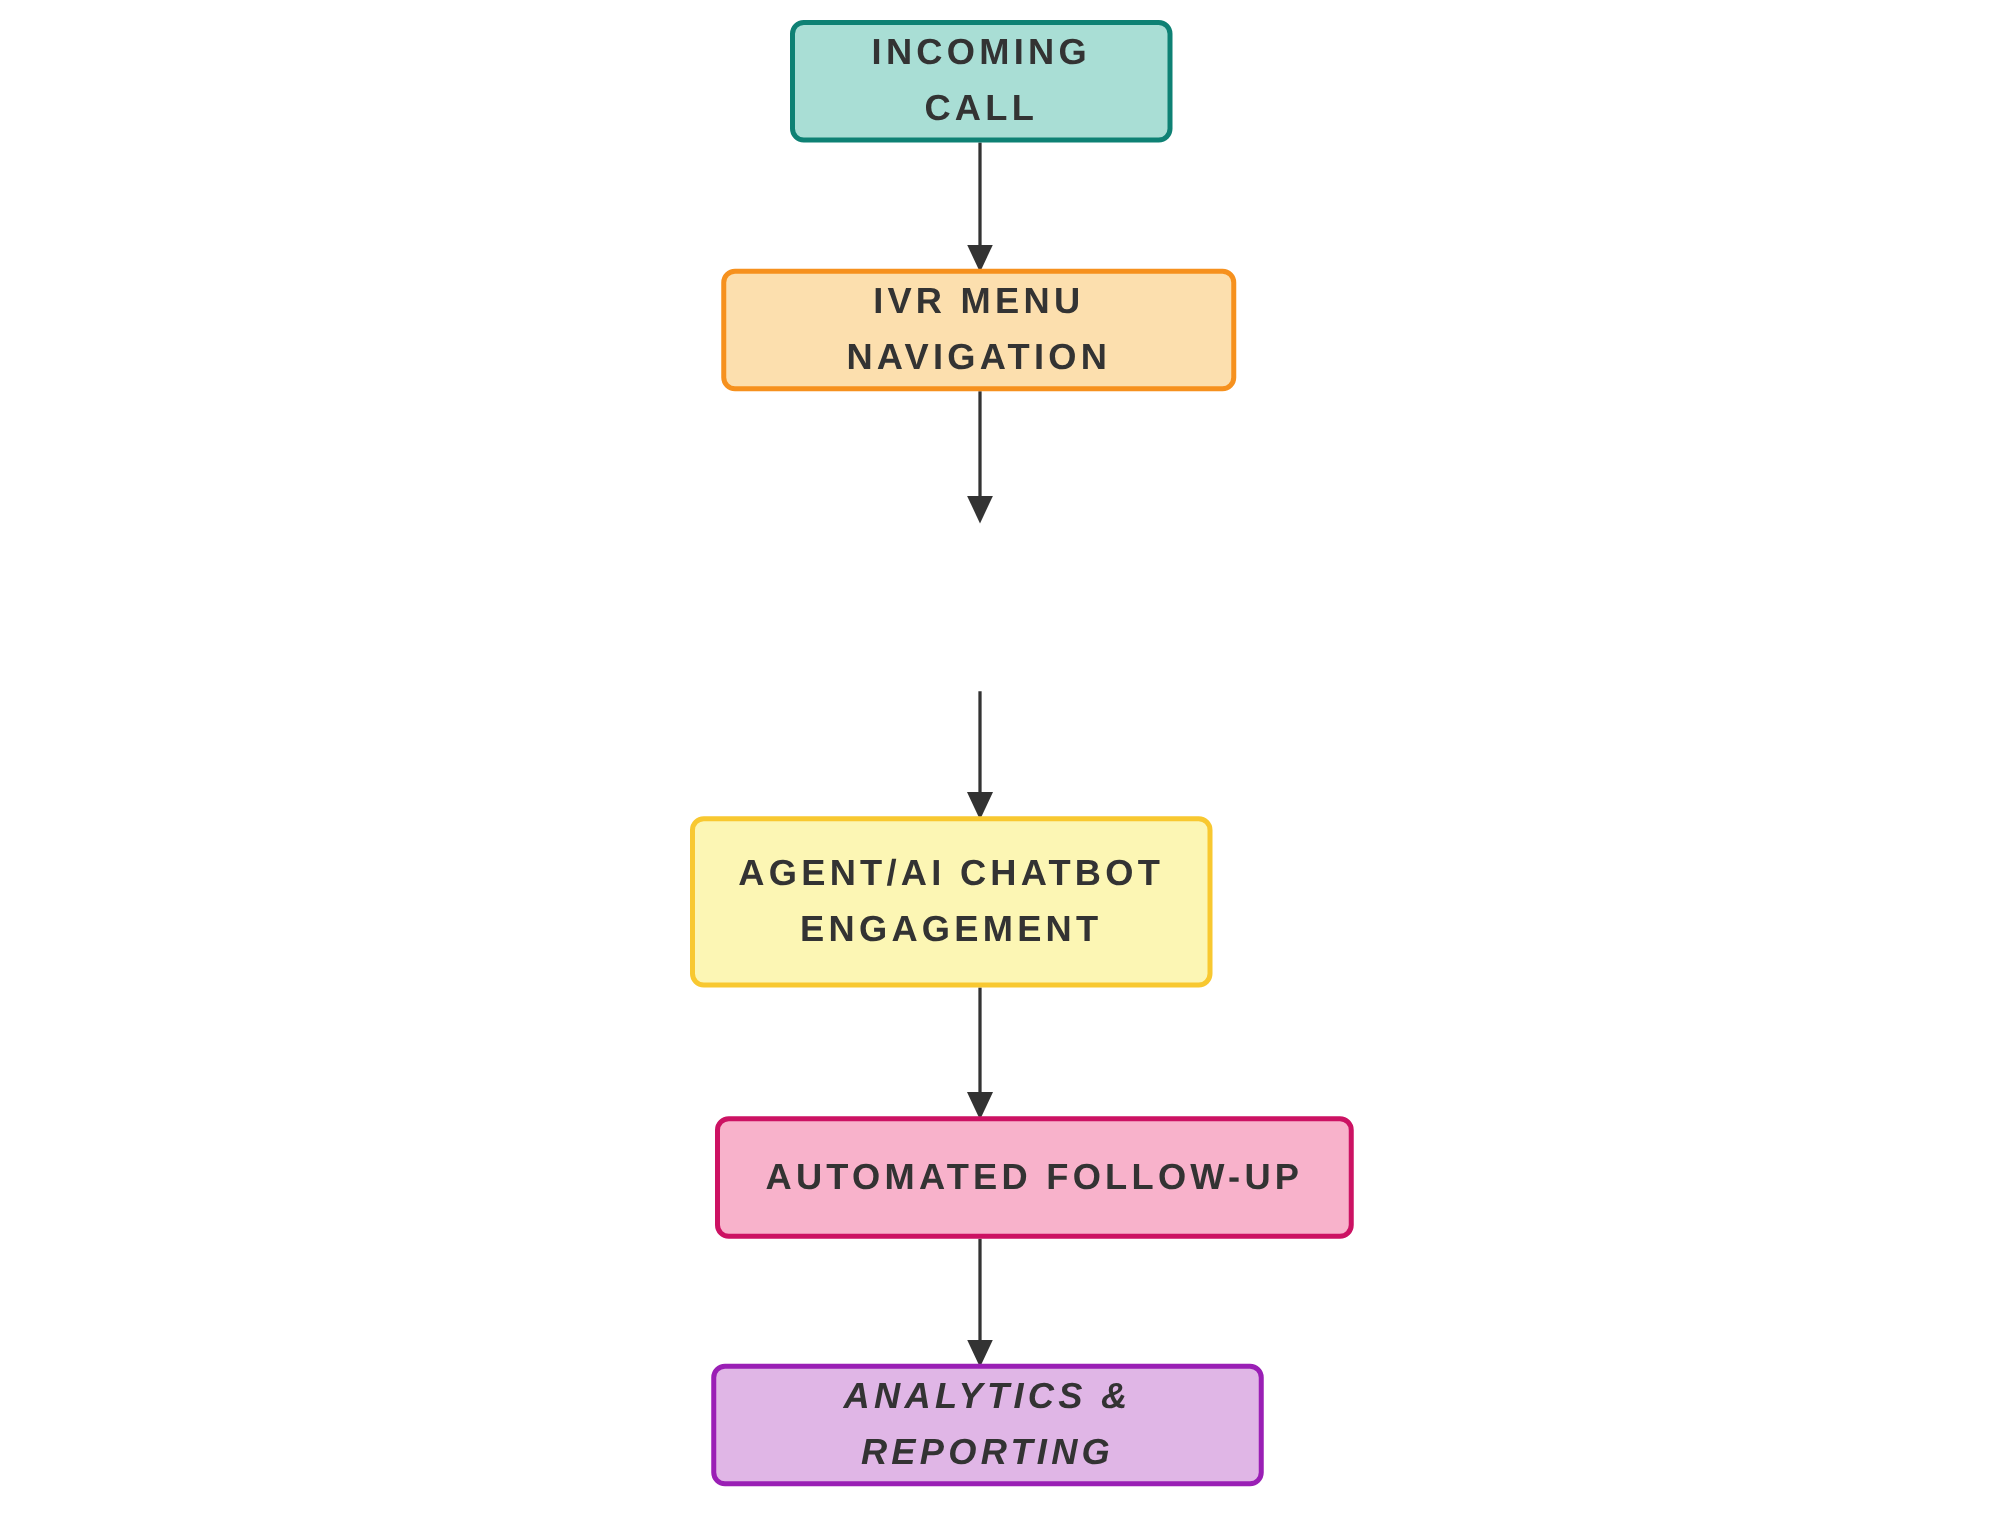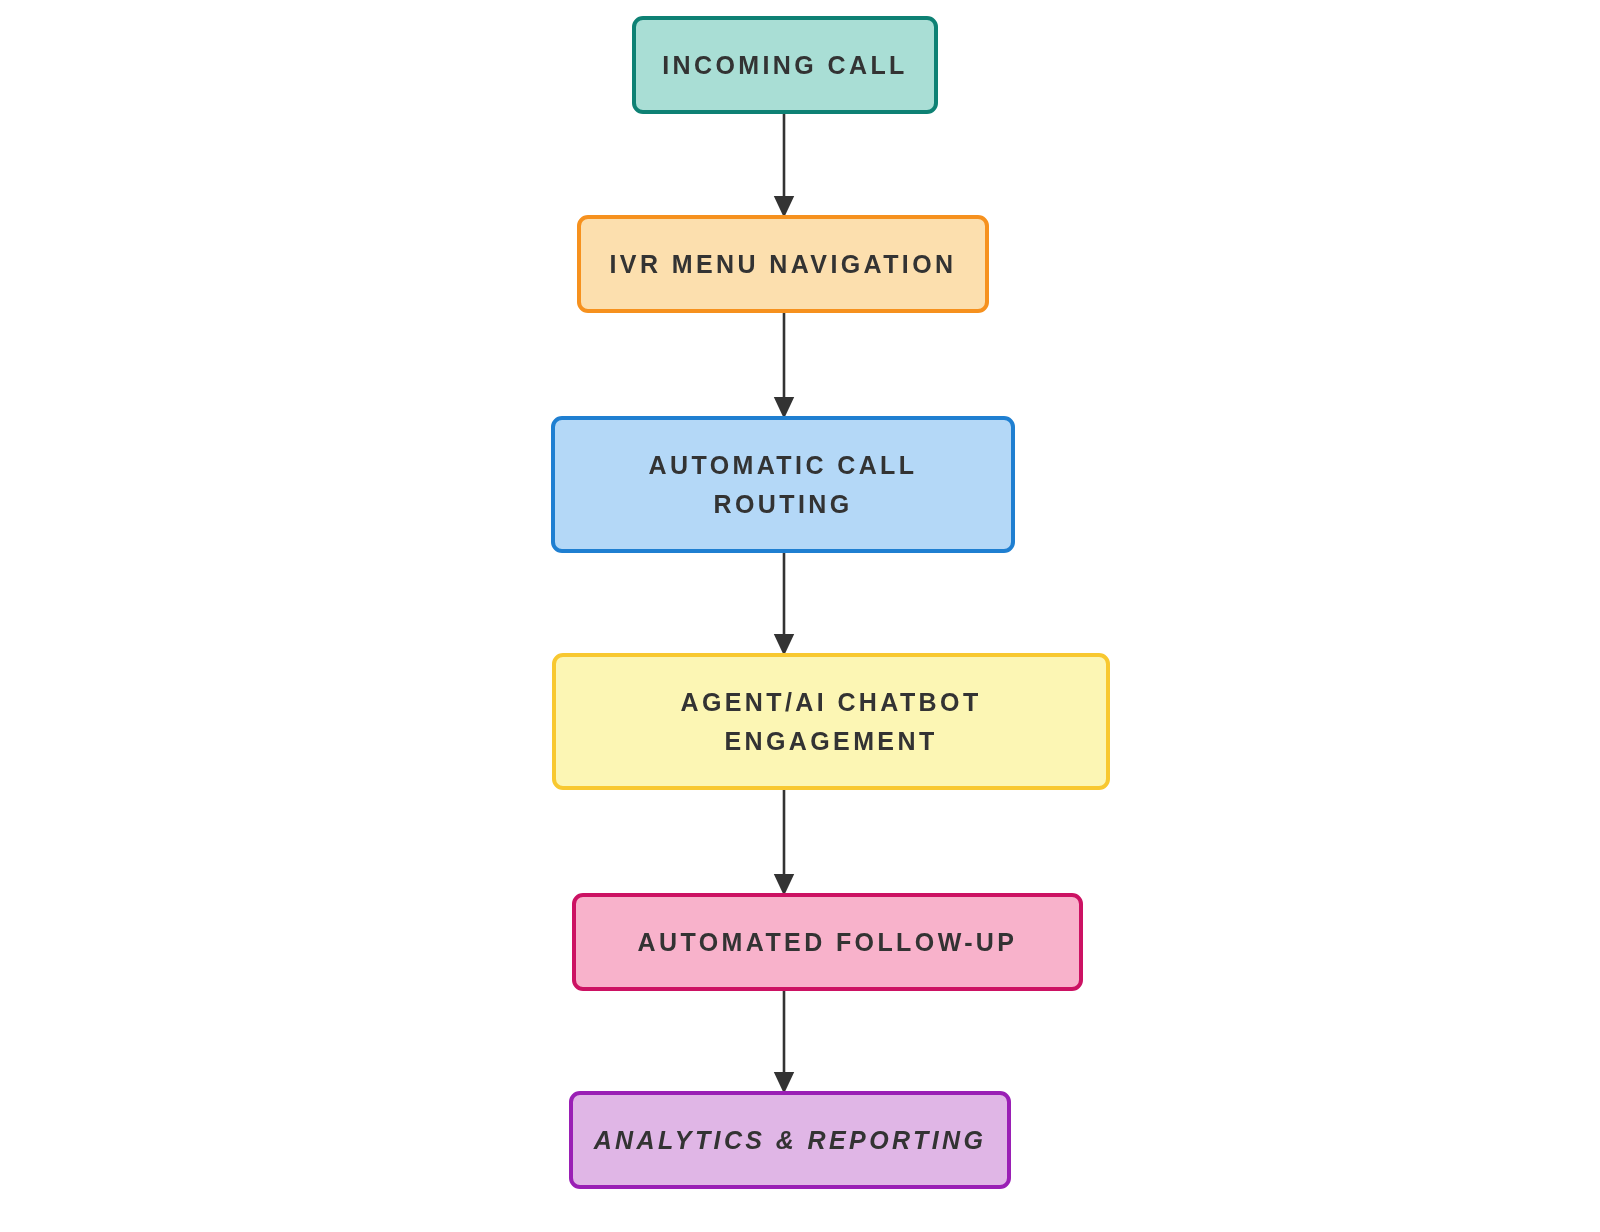--- a/index.html
+++ b/index.html
@@ -39,21 +39,21 @@
     justify-content: center;
     border-style: solid;
     border-width: 4px;
     border-radius: 11px;
     text-align: center;
   }
 
   .node-label {
     display: block;
     font-family: "Liberation Sans", sans-serif;
-    font-size: 25px;
+    font-size: 29px;
     font-weight: 700;
     letter-spacing: 3.4px;
     line-height: 1.55;
     color: #333333;
     text-transform: uppercase;
     white-space: pre-line;
     padding: 0 18px;
   }
 </style>
 </head>
@@ -80,26 +80,22 @@
   </svg>
 
   <div class="node" style="left: 632px; top: 16px; width: 306px; height: 98px; background: rgb(169, 222, 213); border-color: rgb(14, 129, 116);">
     <span class="node-label" style="color: rgb(51, 51, 51);">Incoming Call</span>
   </div>
 
   <div class="node" style="left: 577px; top: 215px; width: 412px; height: 98px; background: rgb(252, 223, 174); border-color: rgb(246, 145, 30);">
     <span class="node-label" style="color: rgb(51, 51, 51);">IVR Menu Navigation</span>
   </div>
 
-  <div class="node" style="left: 551px; top: 416px; width: 464px; height: 137px; background: rgb(180, 216, 247); border-color: rgb(31, 127, 209);">
-    <span class="node-label" style="color: rgb(51, 51, 51);">Automatic Call
-Routing</span>
-  </div>
 
-  <div class="node" style="left: 552px; top: 653px; width: 558px; height: 137px; background: rgb(252, 246, 180); border-color: rgb(248, 200, 48);">
+  <div class="node" style="left: 552px; top: 653px; width: 418px; height: 137px; background: rgb(252, 246, 180); border-color: rgb(248, 200, 48);">
     <span class="node-label" style="color: rgb(51, 51, 51);">Agent/AI Chatbot
 Engagement</span>
   </div>
 
   <div class="node" style="left: 572px; top: 893px; width: 511px; height: 98px; background: rgb(248, 178, 203); border-color: rgb(204, 18, 99);">
     <span class="node-label" style="color: rgb(51, 51, 51);">Automated Follow-up</span>
   </div>
 
   <div class="node" style="left: 569px; top: 1091px; width: 442px; height: 98px; background: rgb(224, 182, 230); border-color: rgb(154, 31, 181);">
     <span class="node-label" style="color: rgb(51, 51, 51); font-style: italic;">Analytics &amp; Reporting</span>

